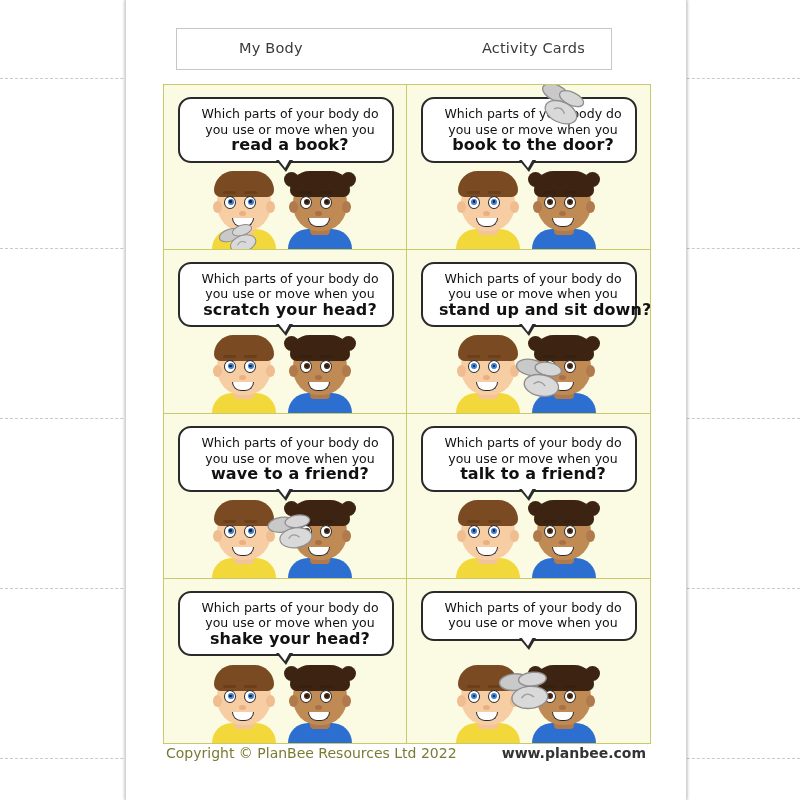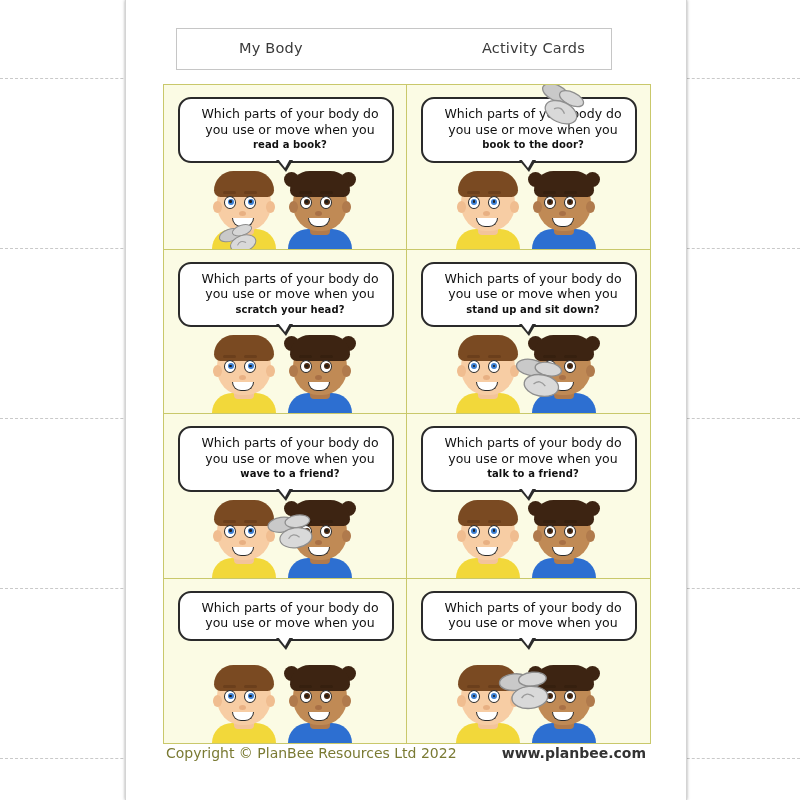--- a/index.html
+++ b/index.html
@@ -116,21 +116,21 @@
   }
   .bubble .line {
     font-family: "DejaVu Sans", sans-serif;
     font-size: 12.5px;
     line-height: 15.5px;
     color: #111111;
     white-space: nowrap;
   }
   .bubble .line.strong {
     font-weight: bold;
-    font-size: 10px;
+    font-size: 16px;
     letter-spacing: 0.1px;
   }
   
   .bubble::after {
     content: "";
     position: absolute;
     left: 96px;
     bottom: -11px;
     width: 0; height: 0;
     border-left: 10px solid transparent;
@@ -637,20 +637,21 @@
             <div class="nose dark"></div>
             <div class="mouth"></div>
           </div>
         </div>
       </div>
 
       <div class="card">
         <div class="bubble">
           <div class="line">Which parts of your body do</div>
           <div class="line">you use or move when you</div>
+          <div class="line strong">shake your head?</div>
         </div>
         <div class="kids">
           <div class="kid boy">
             <div class="shirt yellow"></div>
             <div class="neck light"></div>
             <div class="head light"></div>
             <div class="ear l light"></div>
             <div class="ear r light"></div>
             <div class="hair-top brown"></div>
             <div class="brow l brown"></div>

